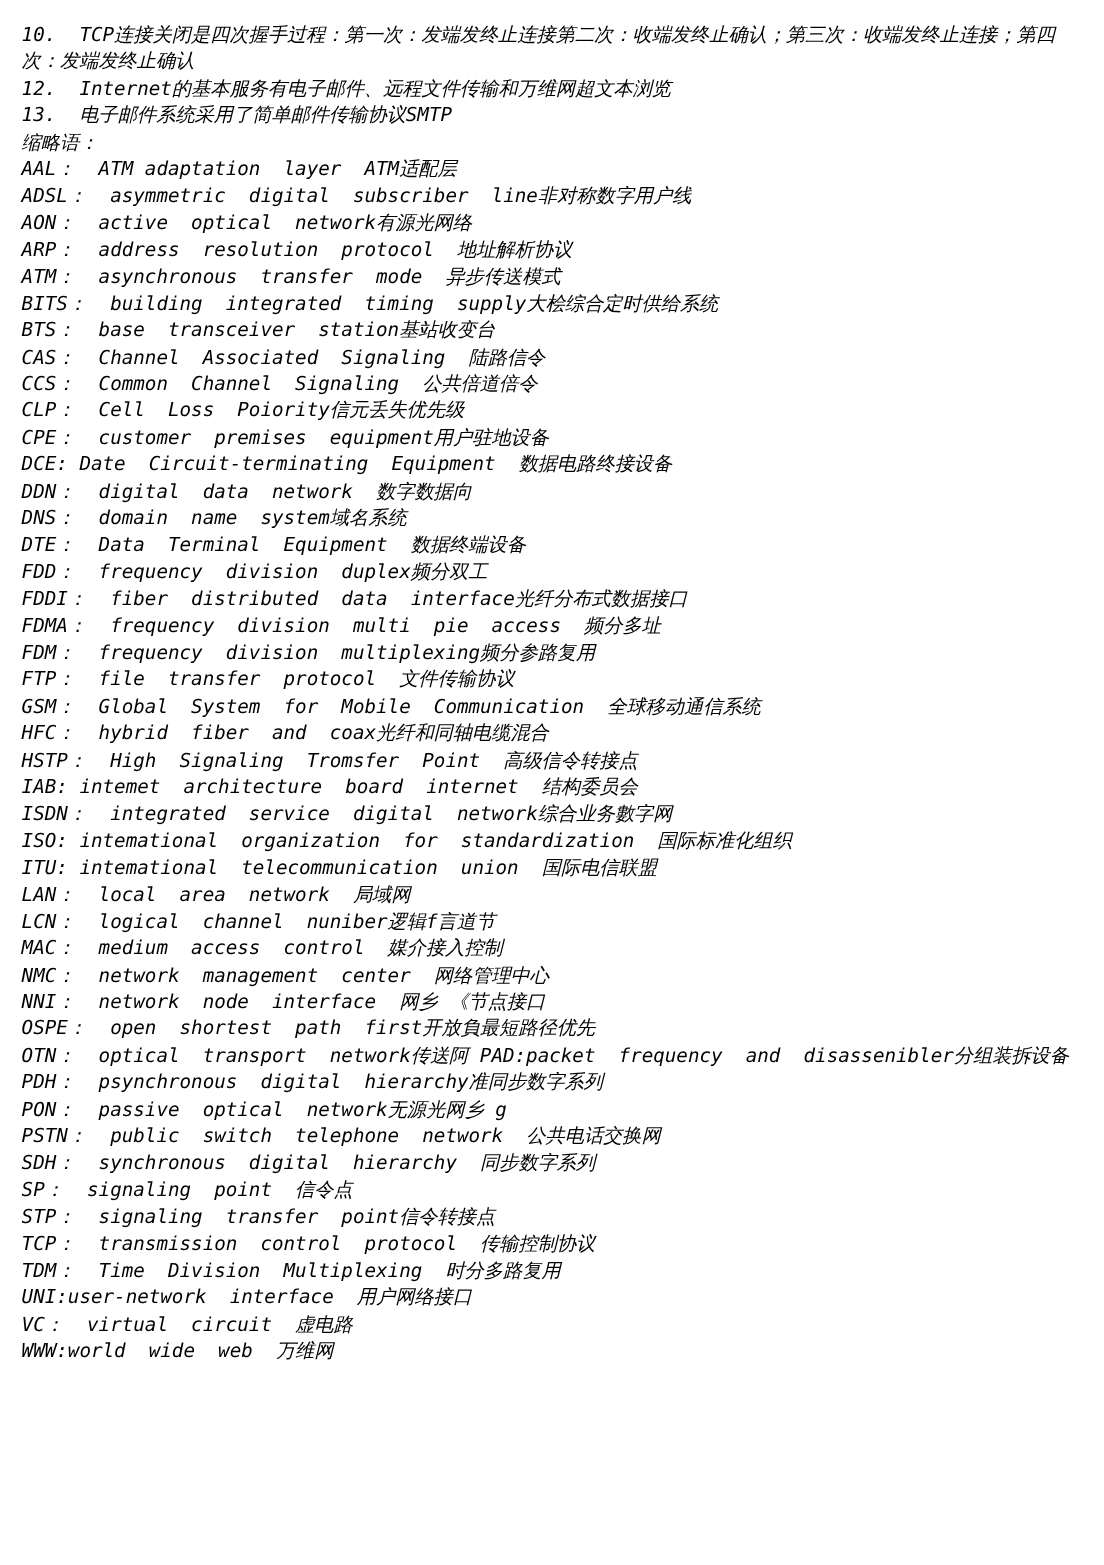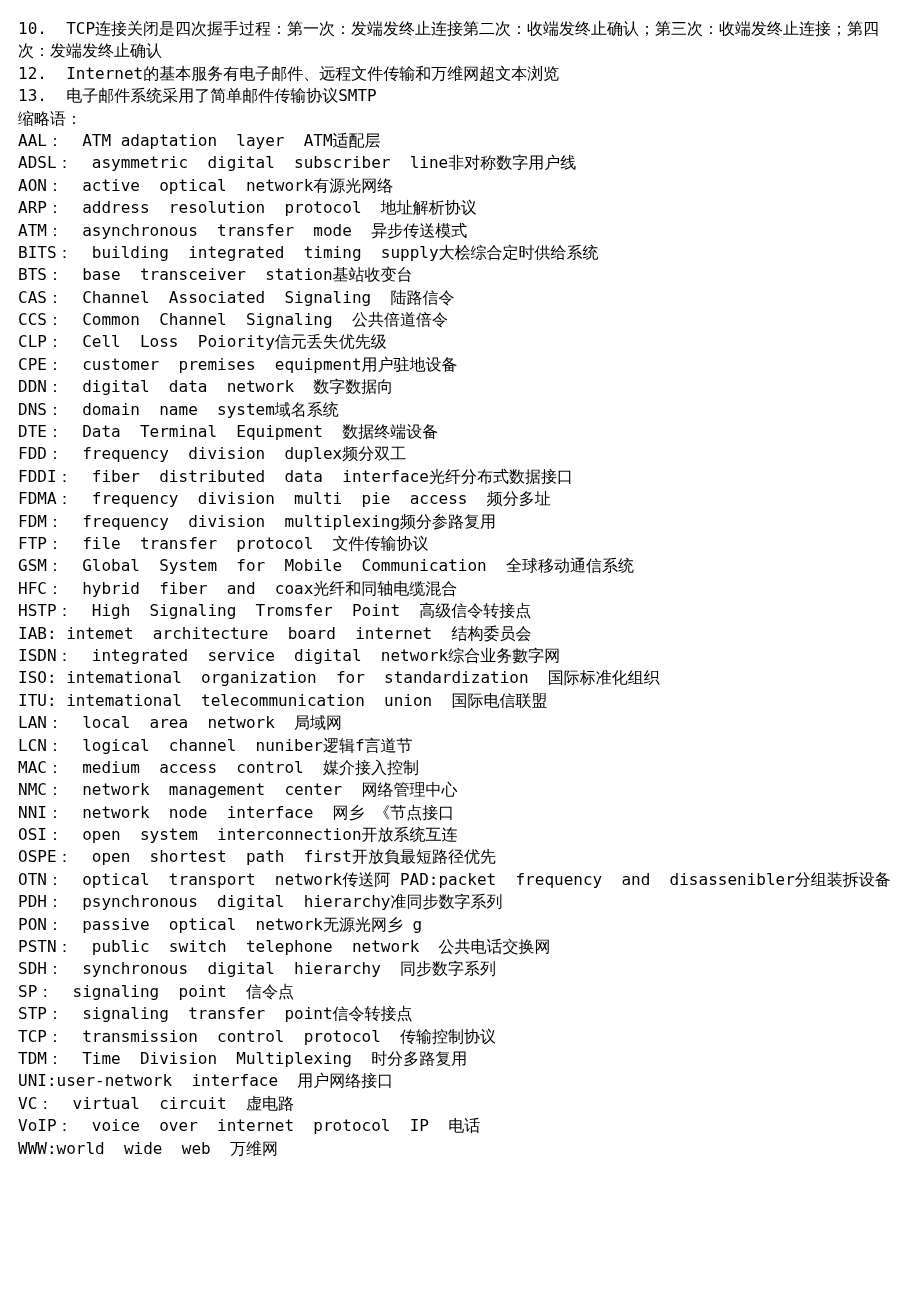--- a/index.html
+++ b/index.html
@@ -9,20 +9,21 @@
       margin: 0;
       padding: 18px;
       background: #ffffff;
       color: #000000;
       width: 920px;
       box-sizing: border-box;
     }
     .line {
       white-space: pre-wrap;
       word-break: break-all;
+      font-style: italic;
     }
   </style>
 </head>
 <body>
 
 <div id="content">
     <div class="line">10.  TCP连接关闭是四次握手过程：第一次：发端发终止连接第二次：收端发终止确认；第三次：收端发终止连接；第四 次：发端发终止确认</div>
     <div class="line">12.  Internet的基本服务有电子邮件、远程文件传输和万维网超文本浏览</div>
     <div class="line">13.  电子邮件系统采用了简单邮件传输协议SMTP</div>
     <div class="line">缩略语：</div>
@@ -30,48 +31,47 @@
     <div class="line">ADSL：  asymmetric  digital  subscriber  line非对称数字用户线</div>
     <div class="line">AON：  active  optical  network有源光网络</div>
     <div class="line">ARP：  address  resolution  protocol  地址解析协议</div>
     <div class="line">ATM：  asynchronous  transfer  mode  异步传送模式</div>
     <div class="line">BITS：  building  integrated  timing  supply大桧综合定时供给系统</div>
     <div class="line">BTS：  base  transceiver  station基站收变台</div>
     <div class="line">CAS：  Channel  Associated  Signaling  陆路信令</div>
     <div class="line">CCS：  Common  Channel  Signaling  公共倍道倍令</div>
     <div class="line">CLP：  Cell  Loss  Poiority信元丢失优先级</div>
     <div class="line">CPE：  customer  premises  equipment用户驻地设备</div>
+    <div class="line">DCE: Date  Circuit-terminating  Equipment  数据电路终接设备</div>
     <div class="line">DDN：  digital  data  network  数字数据向</div>
     <div class="line">DNS：  domain  name  system域名系统</div>
     <div class="line">DTE：  Data  Terminal  Equipment  数据终端设备</div>
     <div class="line">FDD：  frequency  division  duplex频分双工</div>
     <div class="line">FDDI：  fiber  distributed  data  interface光纤分布式数据接口</div>
     <div class="line">FDMA：  frequency  division  multi  pie  access  频分多址</div>
     <div class="line">FDM：  frequency  division  multiplexing频分参路复用</div>
     <div class="line">FTP：  file  transfer  protocol  文件传输协议</div>
     <div class="line">GSM：  Global  System  for  Mobile  Communication  全球移动通信系统</div>
     <div class="line">HFC：  hybrid  fiber  and  coax光纤和同轴电缆混合</div>
     <div class="line">HSTP：  High  Signaling  Tromsfer  Point  高级信令转接点</div>
     <div class="line">IAB: intemet  architecture  board  internet  结构委员会</div>
     <div class="line">ISDN：  integrated  service  digital  network综合业务數字网</div>
     <div class="line">ISO: intemational  organization  for  standardization  国际标准化组织</div>
     <div class="line">ITU: intemational  telecommunication  union  国际电信联盟</div>
     <div class="line">LAN：  local  area  network  局域网</div>
     <div class="line">LCN：  logical  channel  nuniber逻辑f言道节</div>
     <div class="line">MAC：  medium  access  control  媒介接入控制</div>
     <div class="line">NMC：  network  management  center  网络管理中心</div>
     <div class="line">NNI：  network  node  interface  网乡 《节点接口</div>
-    <div class="line">OSI：  open  system  interconnection开放系统互连</div>
     <div class="line">OSPE：  open  shortest  path  first开放負最短路径优先</div>
     <div class="line">OTN：  optical  transport  network传送阿 PAD:packet  frequency  and  disassenibler分组装拆设备</div>
     <div class="line">PDH：  psynchronous  digital  hierarchy准同步数字系列</div>
     <div class="line">PON：  passive  optical  network无源光网乡 g</div>
     <div class="line">PSTN：  public  switch  telephone  network  公共电话交换网</div>
     <div class="line">SDH：  synchronous  digital  hierarchy  同步数字系列</div>
     <div class="line">SP：  signaling  point  信令点</div>
     <div class="line">STP：  signaling  transfer  point信令转接点</div>
     <div class="line">TCP：  transmission  control  protocol  传输控制协议</div>
     <div class="line">TDM：  Time  Division  Multiplexing  时分多路复用</div>
     <div class="line">UNI:user-network  interface  用户网络接口</div>
     <div class="line">VC：  virtual  circuit  虚电路</div>
-    <div class="line">VoIP：  voice  over  internet  protocol  IP  电话</div>
     <div class="line">WWW:world  wide  web  万维网</div>
   </div>
 
 </body></html>

